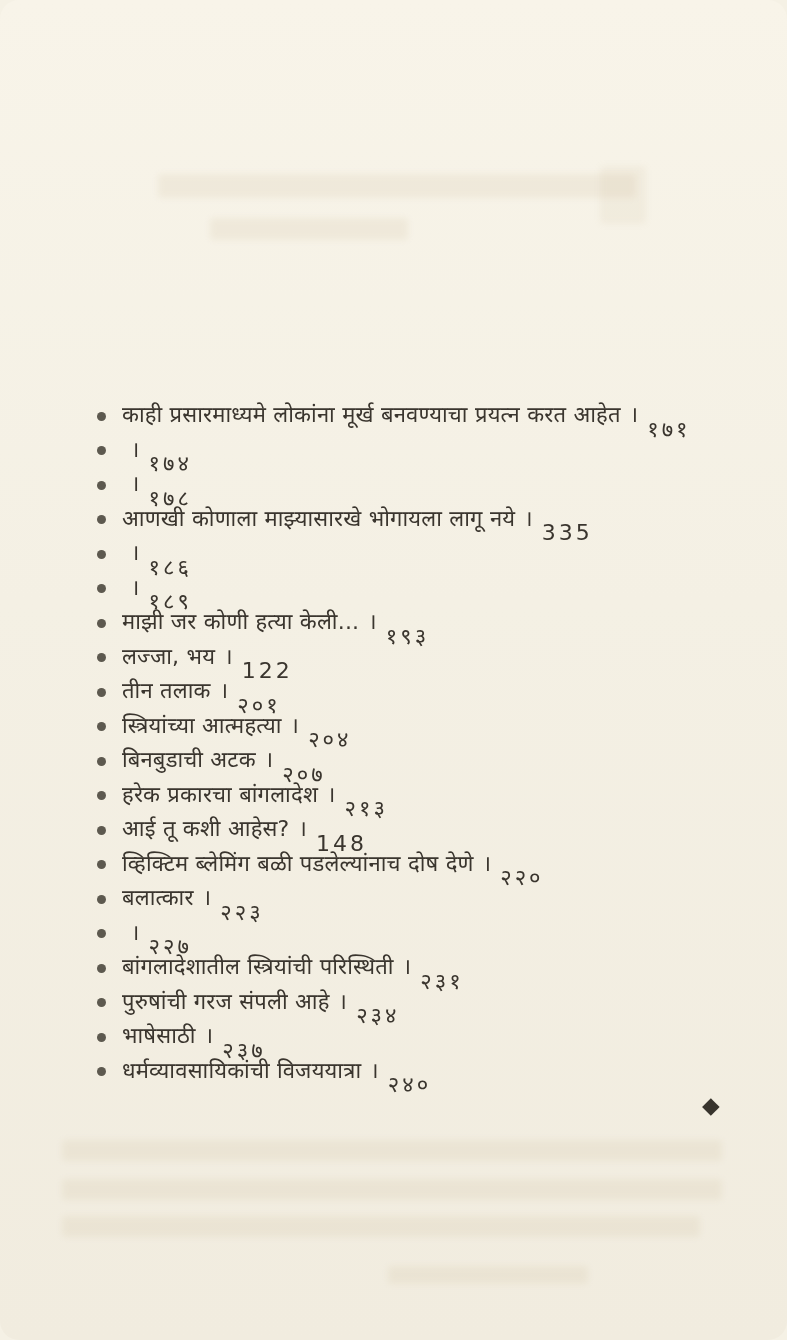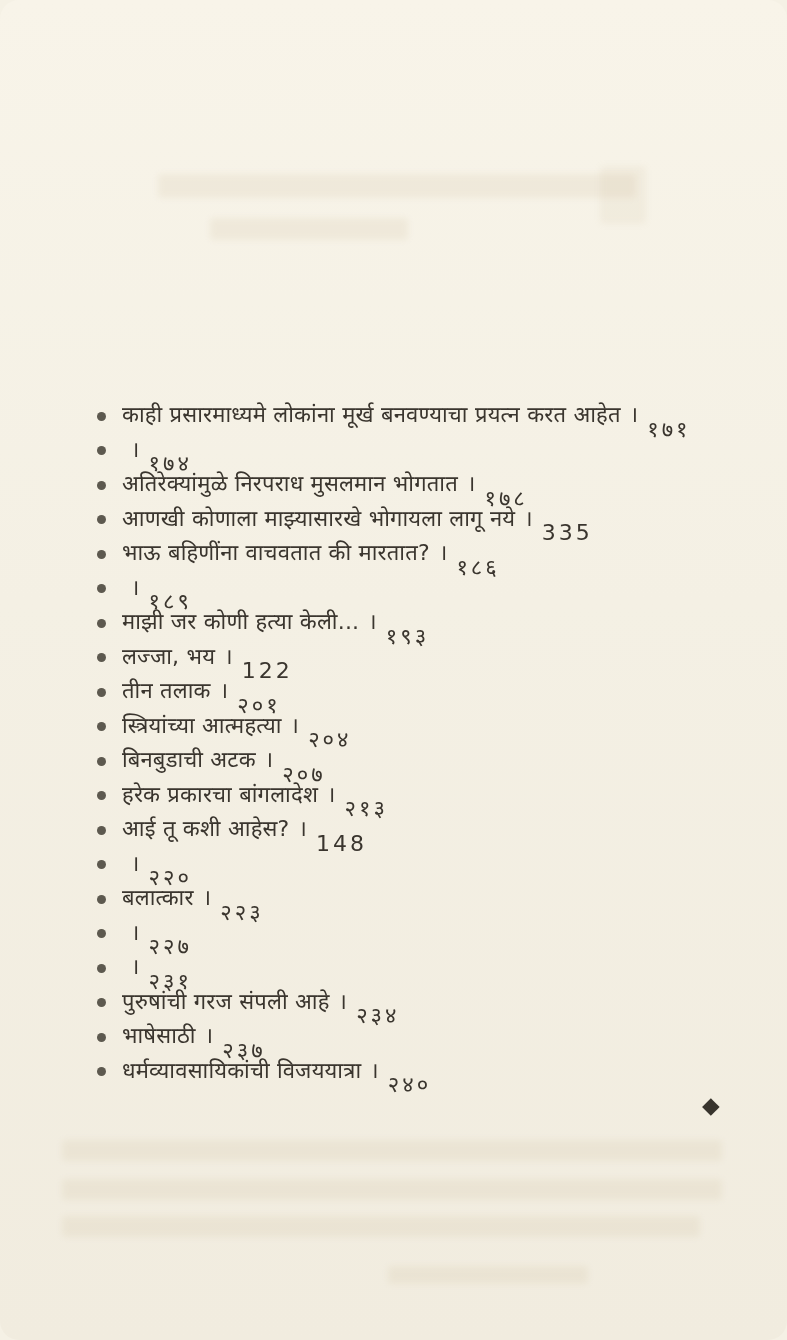--- a/index.html
+++ b/index.html
@@ -91,33 +91,31 @@
         <span class="danda">।</span>
         <span class="pageno">१७१</span>
       </li>
     <li>
         <span class="bullet"></span>
         <span class="danda">।</span>
         <span class="pageno">१७४</span>
       </li>
     <li>
         <span class="bullet"></span>
-        <span class="title">अतिरेक्यांमुळे निरपराध मुसलमान भोगतात</span>
         <span class="danda">।</span>
         <span class="pageno">१७८</span>
       </li>
     <li>
         <span class="bullet"></span>
         <span class="title">आणखी कोणाला माझ्यासारखे भोगायला लागू नये</span>
         <span class="danda">।</span>
         <span class="pageno">335</span>
       </li>
     <li>
         <span class="bullet"></span>
-        <span class="title">भाऊ बहिणींना वाचवतात की मारतात?</span>
         <span class="danda">।</span>
         <span class="pageno">१८६</span>
       </li>
     <li>
         <span class="bullet"></span>
         <span class="danda">।</span>
         <span class="pageno">१८९</span>
       </li>
     <li>
         <span class="bullet"></span>
@@ -156,36 +154,38 @@
         <span class="pageno">२१३</span>
       </li>
     <li>
         <span class="bullet"></span>
         <span class="title">आई तू कशी आहेस?</span>
         <span class="danda">।</span>
         <span class="pageno">148</span>
       </li>
     <li>
         <span class="bullet"></span>
+        <span class="title">व्हिक्टिम ब्लेमिंग बळी पडलेल्यांनाच दोष देणे</span>
         <span class="danda">।</span>
         <span class="pageno">२२०</span>
       </li>
     <li>
         <span class="bullet"></span>
         <span class="title">बलात्कार</span>
         <span class="danda">।</span>
         <span class="pageno">२२३</span>
       </li>
     <li>
         <span class="bullet"></span>
         <span class="danda">।</span>
         <span class="pageno">२२७</span>
       </li>
     <li>
         <span class="bullet"></span>
+        <span class="title">बांगलादेशातील स्त्रियांची परिस्थिती</span>
         <span class="danda">।</span>
         <span class="pageno">२३१</span>
       </li>
     <li>
         <span class="bullet"></span>
         <span class="title">पुरुषांची गरज संपली आहे</span>
         <span class="danda">।</span>
         <span class="pageno">२३४</span>
       </li>
     <li>

